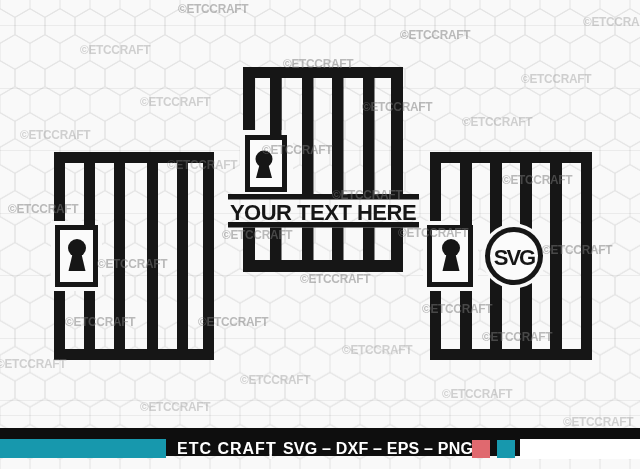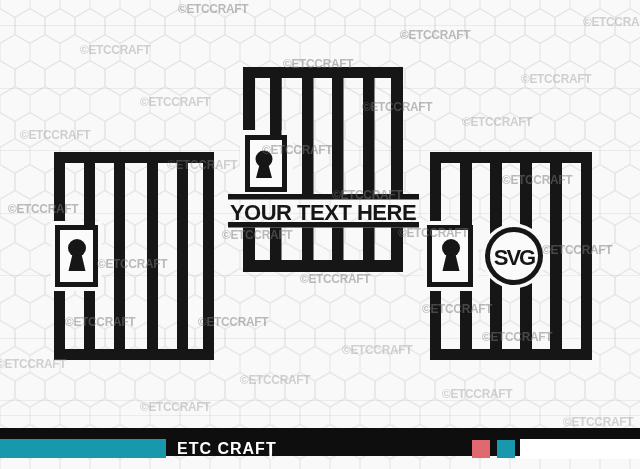--- a/index.html
+++ b/index.html
@@ -181,18 +181,19 @@
   <span class="wm lite" style="left:-4px;top:357px">©ETCCRAFT</span>
   <span class="wm lite" style="left:240px;top:373px">©ETCCRAFT</span>
   <span class="wm lite" style="left:140px;top:400px">©ETCCRAFT</span>
   <span class="wm lite" style="left:442px;top:387px">©ETCCRAFT</span>
   <span class="wm lite" style="left:563px;top:415px">©ETCCRAFT</span>
 
   <div class="footer">
     <div class="footer-teal-bar"></div>
     <span class="footer-brand">ETC CRAFT</span>
     <span class="footer-divider">|</span>
+    <span class="footer-formats">SVG – DXF – EPS – PNG</span>
     <div class="sq red"></div>
     <div class="sq teal"></div>
     <div class="footer-white-bar"></div>
   </div>
 
 </div>
 
 </body></html>

